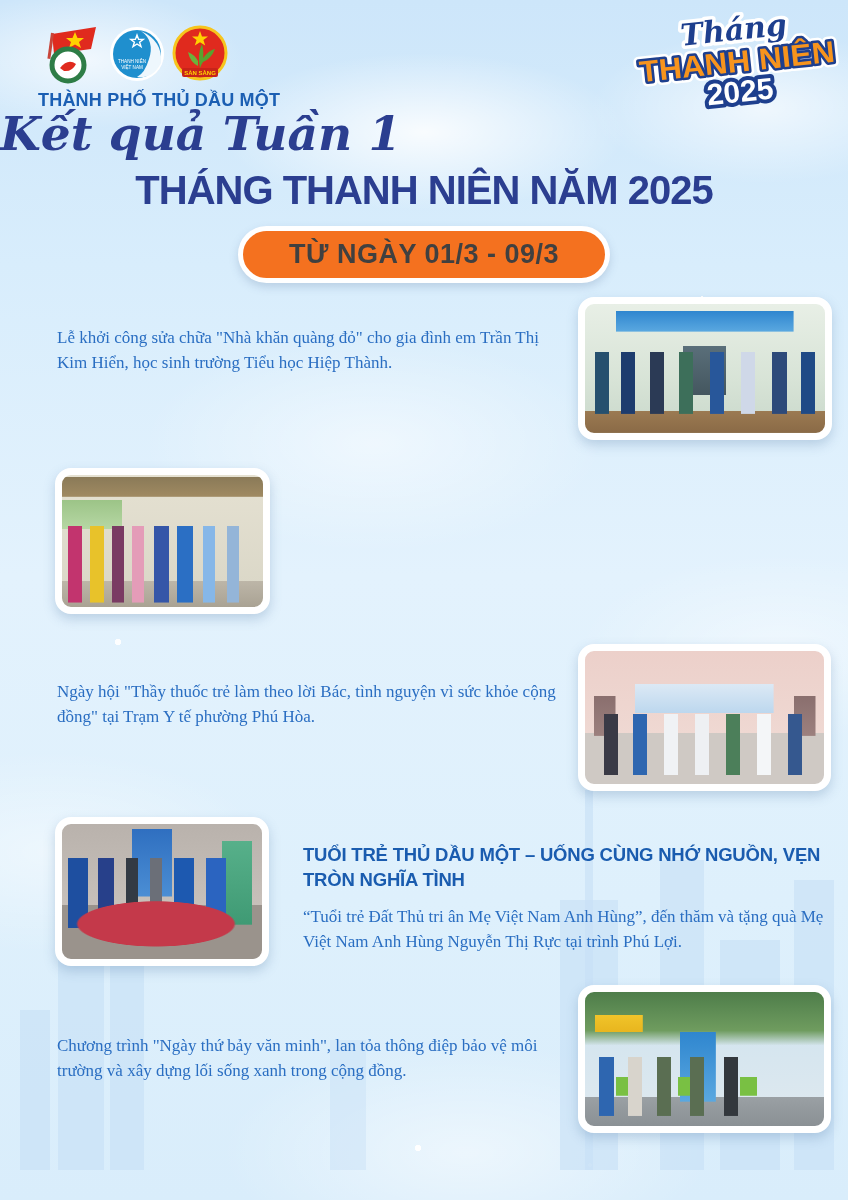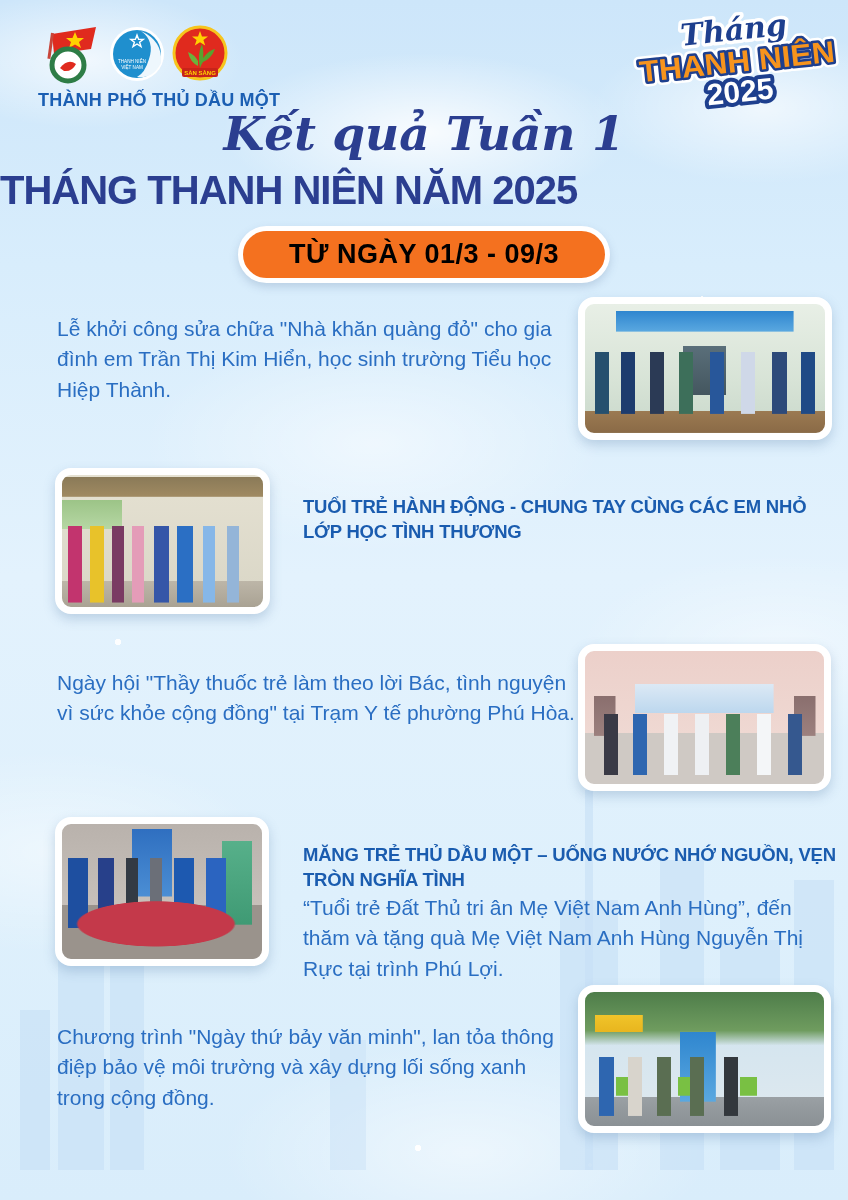--- a/index.html
+++ b/index.html
@@ -38,39 +38,39 @@
   
   .org { position:absolute; left:38px; top:24px; }
   .org-logos { display:flex; align-items:center; gap:4px; }
   .org-name { margin-top:6px; color:#1b5fb3; font-weight:bold; font-size:18px; letter-spacing:.2px; }
 
   
   .event-logo { position:absolute; right:6px; top:12px; width:210px; height:102px; }
 
   
   .title-script {
-    position:absolute; top:106px; left:0; width:100%; text-align:center;
+    position:absolute; top:106px; left:0; width:100%; text-align:left;
     font-family:"DejaVu Serif", serif; font-style:italic; font-weight:bold;
     font-size:47px; color:#2b3e90;
   }
   .title-main {
-    position:absolute; top:168px; left:0; width:100%; 
+    position:absolute; top:168px; left:0; width:100%; text-align:center;
     font-weight:bold; font-size:40px; color:#2b3e90; letter-spacing:-1px;
   }
   .date-pill {
     position:absolute; top:226px; left:50%; transform:translateX(-50%);
-    background:#f4711f; color:#000000; font-weight:bold; font-size:27px;
+    background:#f4711f; color:#404040; font-weight:bold; font-size:27px;
     padding:8px 46px; border-radius:999px; border:5px solid #fff;
     box-shadow:0 4px 8px rgba(90,120,160,.25); white-space:nowrap; letter-spacing:.5px;
   }
 
   
   .item-text { position:absolute; }
   .item-heading { color:#1a5caf; font-weight:bold; font-size:18.5px; line-height:1.35; letter-spacing:-.2px; }
-  .item-body { margin-top:0; color:#2a6ec2; font-size:21px; line-height:1.45; }
+  .item-body { margin-top:12px; color:#2a6ec2; font-size:17px; line-height:1.45;font-family:Liberation Serif, serif; }
 
   .photo {
     position:absolute; border:7px solid #fff; border-radius:16px;
     box-shadow:0 5px 12px rgba(80,120,160,.28); background-color:#dfe8ee;
     background-repeat:no-repeat;
   }
   
   .photo-1 {
     background-image:
       linear-gradient(90deg, transparent 0 4%, #26506e 4% 10%, transparent 10% 15%, #1d3c6e 15% 21%, transparent 21% 27%, #2b3a55 27% 33%, transparent 33% 39%, #3d6f5a 39% 45%, transparent 45% 52%, #28579a 52% 58%, transparent 58% 65%, #cfd8e8 65% 71%, transparent 71% 78%, #2d4a7a 78% 84%, transparent 84% 90%, #1f4a86 90% 96%, transparent 96%),
@@ -195,31 +195,30 @@
     <div class="title-main">THÁNG THANH NIÊN NĂM 2025</div>
     <div class="date-pill">TỪ NGÀY 01/3 - 09/3</div>
 
     <div class="item-text" style="left:57px;top:314px;width:512px;">
       <div class="item-body">Lễ khởi công sửa chữa "Nhà khăn quàng đỏ" cho gia đình em Trần Thị Kim Hiển, học sinh trường Tiểu học Hiệp Thành.</div>
     </div>
     <div class="photo photo-1" style="left:578px;top:297px;width:254px;height:143px;" title="Lễ khởi công: đoàn viên cầm xẻng động thổ trước căn nhà có băng rôn xanh"></div>
 
     <div class="photo photo-2" style="left:55px;top:468px;width:215px;height:146px;" title="Các em nhỏ mặc áo nhiều màu sinh hoạt ngoài trời cùng thanh niên áo xanh"></div>
     <div class="item-text" style="left:303px;top:495px;width:530px;">
-      <div class="item-heading">TUỔI TRẺ HÀNH ĐỘNG - CHUNG TAY CÙNG CÁC EM NHỎ LỚP HỌC TÌNH THƯƠNG</div>
     </div>
 
     <div class="item-text" style="left:57px;top:668px;width:524px;">
       <div class="item-body">Ngày hội "Thầy thuốc trẻ làm theo lời Bác, tình nguyện vì sức khỏe cộng đồng" tại Trạm Y tế phường Phú Hòa.</div>
     </div>
     <div class="photo photo-3" style="left:578px;top:644px;width:253px;height:147px;" title="Nhóm thầy thuốc trẻ nhận chứng nhận trước trạm y tế màu hồng có băng rôn chương trình"></div>
 
     <div class="photo photo-4" style="left:55px;top:817px;width:214px;height:149px;" title="Đoàn viên áo xanh thăm hỏi Mẹ Việt Nam Anh Hùng quanh bàn trải khăn đỏ"></div>
     <div class="item-text" style="left:303px;top:843px;width:535px;">
-      <div class="item-heading">MĂNG TRẺ THỦ DẦU MỘT – UỐNG NƯỚC NHỚ NGUỒN, VẸN TRÒN NGHĨA TÌNH</div>
+      <div class="item-heading">TUỔI TRẺ THỦ DẦU MỘT – UỐNG CÙNG NHỚ NGUỒN, VẸN TRÒN NGHĨA TÌNH</div>
       <div class="item-body">“Tuổi trẻ Đất Thủ tri ân Mẹ Việt Nam Anh Hùng”, đến thăm và tặng quà Mẹ Việt Nam Anh Hùng Nguyễn Thị Rực tại trình Phú Lợi.</div>
     </div>
 
     <div class="item-text" style="left:57px;top:1022px;width:520px;">
       <div class="item-body">Chương trình "Ngày thứ bảy văn minh", lan tỏa thông điệp bảo vệ môi trường và xây dựng lối sống xanh trong cộng đồng.</div>
     </div>
     <div class="photo photo-5" style="left:578px;top:985px;width:253px;height:148px;" title="Người dân và dân quân cầm túi xanh tuyên truyền môi trường trước cổng trường"></div>
 
   </div>
 </div>

